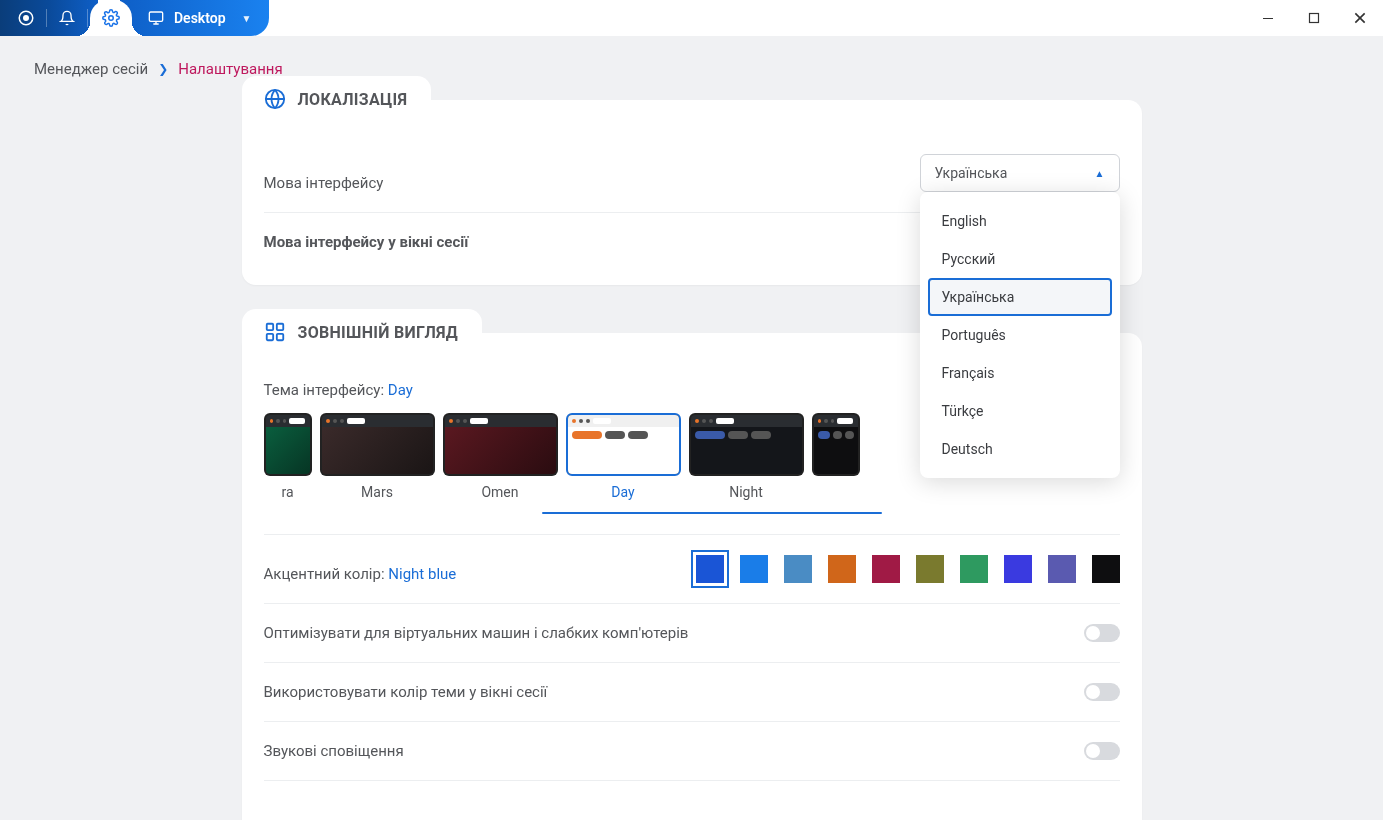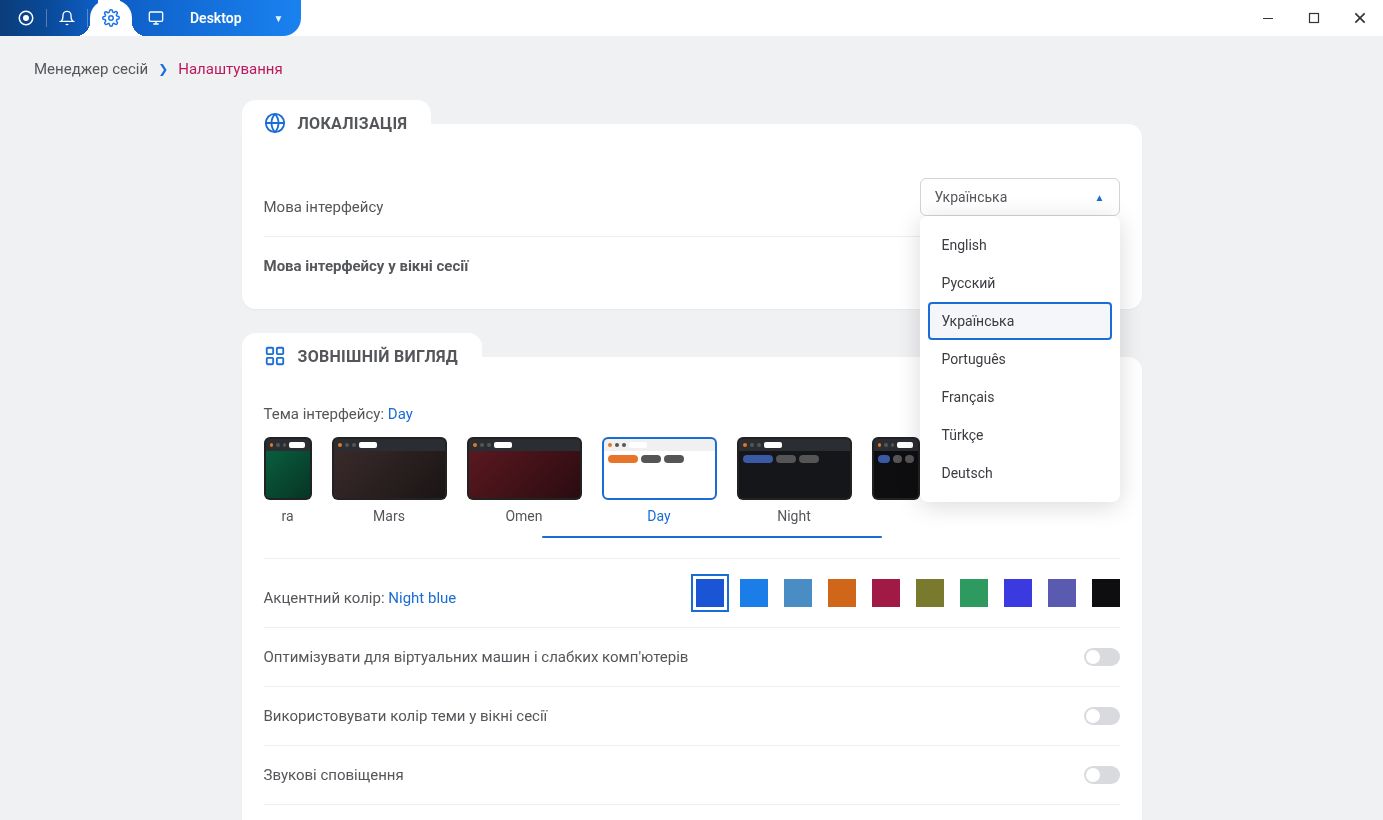--- a/index.html
+++ b/index.html
@@ -4,21 +4,21 @@
 <style>
 * { margin:0; padding:0; box-sizing:border-box; font-family:-apple-system,BlinkMacSystemFont,"Segoe UI",Roboto,sans-serif; }
 body { background:#f0f1f3; width:1383px; height:820px; overflow:hidden; position:relative; }
 .titlebar { height:36px; background:#fff; display:flex; align-items:stretch; position:relative; }
 .tb-left { display:flex; align-items:center; background:linear-gradient(90deg,#0a3d7a 0%,#0a4a9a 50%,#0e5fc7 100%); padding:0 8px; border-radius:0 0 18px 0; height:36px; }
 .tb-icon { width:36px; height:36px; display:flex; align-items:center; justify-content:center; color:#fff; font-size:14px; }
 .tb-sep { width:1px; height:18px; background:rgba(255,255,255,.3); margin:0 2px; }
 .tb-tab-settings { width:42px; height:36px; display:flex; align-items:center; justify-content:center; background:#fff; color:#1a73e8; border-radius:18px 18px 0 0; margin-left:-8px; position:relative; z-index:2; }
 .tb-tab-settings::before { content:''; position:absolute; left:-14px; bottom:0; width:14px; height:14px; background:radial-gradient(circle at 0 0,transparent 14px,#fff 14px); }
 .tb-tab-settings::after { content:''; position:absolute; right:-14px; bottom:0; width:14px; height:14px; background:radial-gradient(circle at 100% 0,transparent 14px,#fff 14px); }
-.tb-tab-desktop { display:flex; align-items:center; gap:26px; background:linear-gradient(90deg,#0e5fc7,#1a82f0); color:#fff; padding:0 18px 0 28px; border-radius:0 0 18px 0; margin-left:-12px; height:36px; font-weight:600; font-size:14px; }
+.tb-tab-desktop { display:flex; align-items:center; gap:10px; background:linear-gradient(90deg,#0e5fc7,#1a82f0); color:#fff; padding:0 18px 0 28px; border-radius:0 0 18px 0; margin-left:-12px; height:36px; font-weight:600; font-size:14px; }
 .tb-chev { font-size:10px; margin-left:6px; opacity:.9; }
 .win-controls { margin-left:auto; display:flex; }
 .win-btn { width:46px; height:36px; display:flex; align-items:center; justify-content:center; font-size:12px; color:#333; cursor:pointer; }
 .scroll-area { height:784px; overflow-y:auto; padding:24px 0 60px; }
 .scroll-area::-webkit-scrollbar { width:8px; }
 .scroll-area::-webkit-scrollbar-thumb { background:#1a6dd6; border-radius:4px; }
 .breadcrumb { padding:0 0 22px 34px; display:flex; align-items:center; gap:10px; font-size:15px; color:#54565a; }
 .bc-current { color:#be185d; }
 .bc-sep { color:#1a6dd6; font-size:12px; }
 .card { background:#fff; border-radius:14px; width:900px; margin:0 auto 28px; box-shadow:0 1px 2px rgba(0,0,0,.04); position:relative; }
@@ -28,21 +28,21 @@
 .card-body { padding:34px 22px 14px; }
 .row { display:flex; align-items:flex-end; justify-content:space-between; padding:20px 0; border-bottom:1px solid #eceef0; position:relative; }
 .row:last-child { border-bottom:none;font-weight:bold; }
 .row-label { font-size:15px; color:#54565a; }
 .row-label .accent { color:#1a6dd6; }
 .select { width:200px; height:38px; border:1px solid #d0d3d8; border-radius:6px; display:flex; align-items:center; justify-content:space-between; padding:0 14px; font-size:14px; color:#54565a; cursor:pointer; background:#fff; }
 .select .caret { color:#1a6dd6; font-size:10px; }
 .dropdown { position:absolute; right:0; top:58px; width:200px; background:#fff; border-radius:8px; box-shadow:0 4px 24px rgba(0,0,0,.15); padding:10px 8px; z-index:50; }
 .dropdown-item { padding:9px 12px; font-size:14px; color:#3a3c40; border-radius:4px; cursor:pointer; border:2px solid transparent; }
 .dropdown-item.selected { border:2px solid #1a6dd6; background:#f4f6f9; }
-.themes { display:flex; gap:20px; margin:14px 0 6px; overflow:hidden; }
+.themes { display:flex; gap:8px; margin:14px 0 6px; overflow:hidden; }
 .theme-col { display:flex; flex-direction:column; align-items:center; gap:8px; }
 .theme-thumb { width:115px; height:63px; border-radius:6px; background:#222; border:2px solid transparent; position:relative; overflow:hidden; }
 .theme-thumb.selected { border:2px solid #1a6dd6; }
 .theme-thumb.partial { width:48px; }
 .theme-name { font-size:14px; color:#54565a; }
 .theme-name.selected { color:#1a6dd6; }
 .theme-underline { height:2px; background:#1a6dd6; margin:6px 0 0; border-radius:2px; }
 .thumb-top { height:12px; background:#2a2d31; display:flex; align-items:center; padding:0 4px; gap:3px; }
 .thumb-top.light { background:#f0f0f0; }
 .thumb-dot { width:4px; height:4px; border-radius:50%; background:#555; }
@@ -117,21 +117,21 @@
 </div>
 
 <div class="scroll-area">
 
   <div class="breadcrumb">
     <span>Менеджер сесій</span>
     <span class="bc-sep">❯</span>
     <span class="bc-current">Налаштування</span>
   </div>
 
-  <div class="card" style="margin-top:24px;">
+  <div class="card" style="">
     <div class="card-tab">
       <span class="card-tab-icon">
         <svg width="22" height="22" viewBox="0 0 24 24" fill="none" stroke="currentColor" stroke-width="2">
             <circle cx="12" cy="12" r="10"></circle>
             <path d="M2 12h20M12 2a15 15 0 0 1 0 20M12 2a15 15 0 0 0 0 20"></path>
           </svg>
       </span>
       <span class="card-tab-title">ЛОКАЛІЗАЦІЯ</span>
     </div>
     <div class="card-body">

